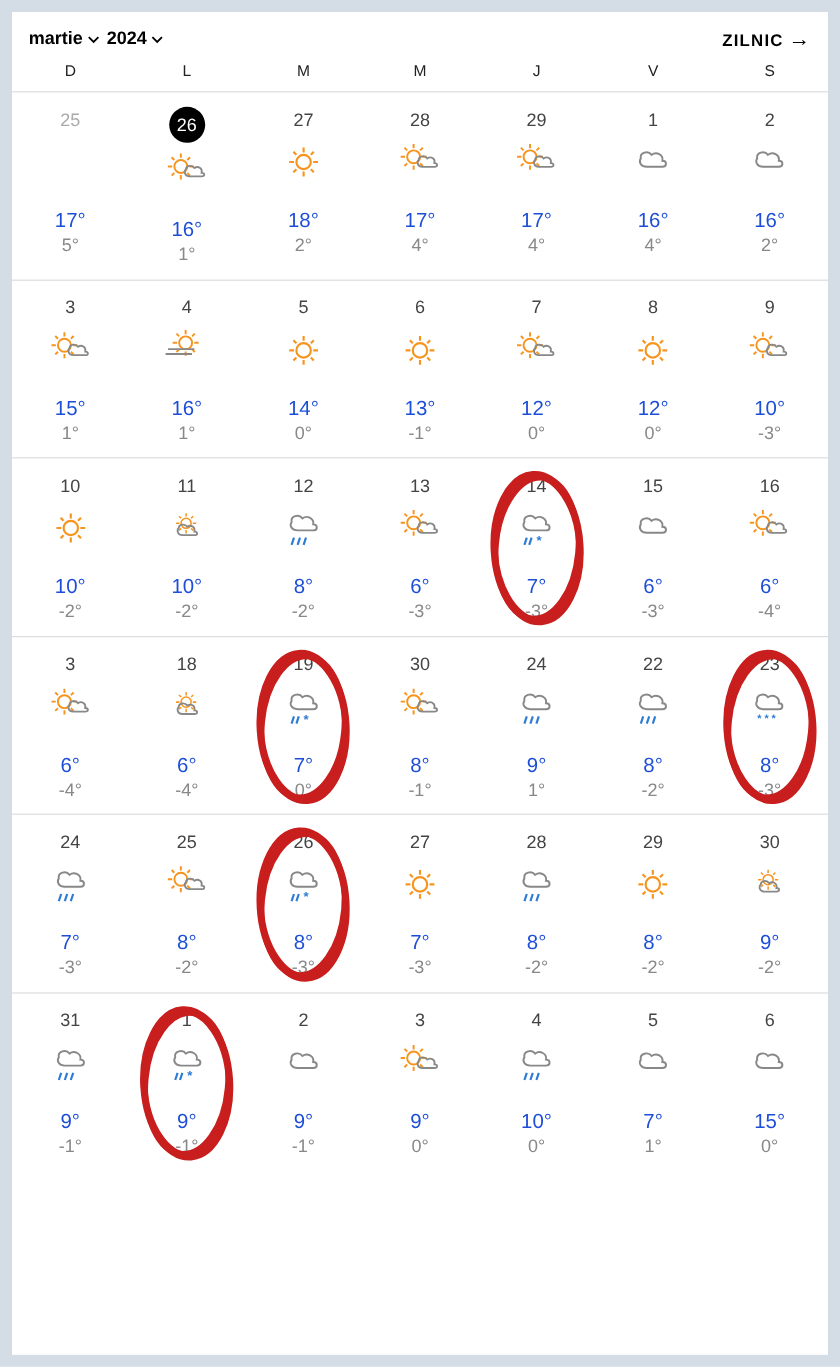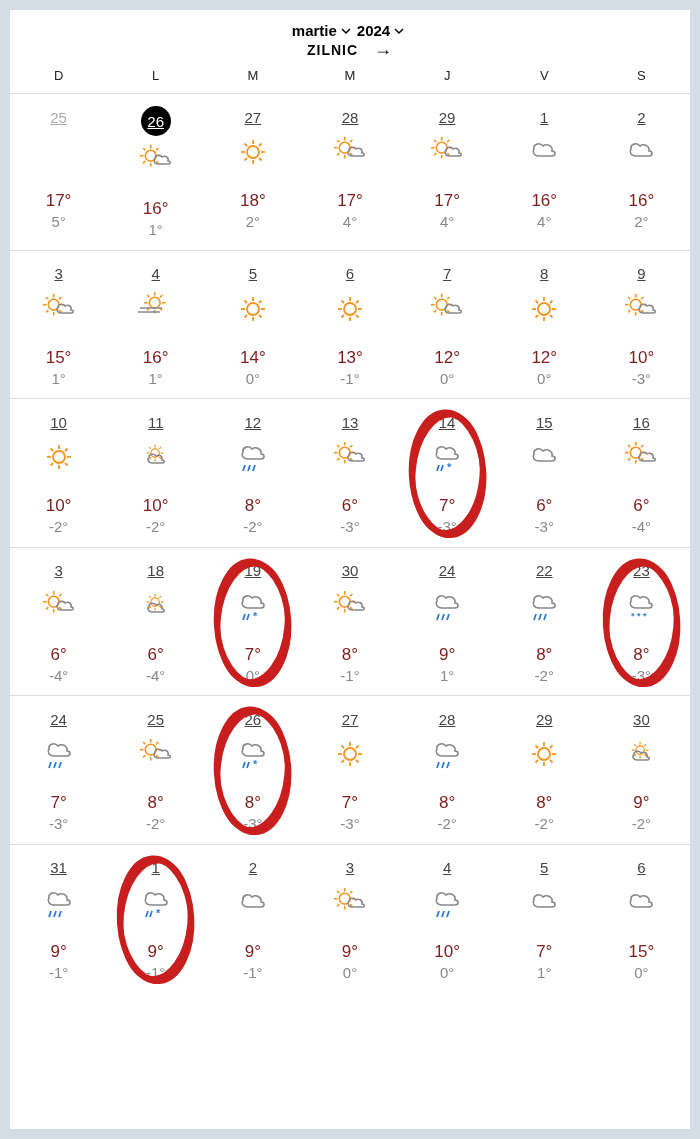--- a/index.html
+++ b/index.html
@@ -13,36 +13,35 @@
     .calendar {
       background: #fff;
       width: 100%;
       height: 100%;
     }
     .header {
       display: flex;
       justify-content: space-between;
       align-items: center;
       padding: 12px 14px 8px;
-      flex-direction: column;
     }
     .month-year {
       font-weight: bold;
       font-size: 15px;
       display: flex;
       align-items: center;
       gap: 2px;
     }
     .zilnic {
       font-weight: bold;
       font-size: 14px;
       letter-spacing: 1px;
       display: flex;
       align-items: center;
-      gap: 16px;
+      gap: 4px;
     }
     .chevron-down {
       display: inline-block;
       width: 10px;
       height: 10px;
       margin: 0 4px 0 2px;
     }
     .chevron-down svg { display: block; }
     .dayheaders {
       display: grid;
@@ -65,40 +64,39 @@
       position: relative;
       padding: 0 2px;
     }
     .daynum {
       font-size: 15px;
       color: #444;
       min-height: 22px;
       display: flex;
       justify-content: center;
       align-items: center;
-      text-decoration: underline;
     }
     .daynum.dim { color: #aaa; }
     .daynum.today {
       background: #000;
       color: #fff;
       border-radius: 50%;
       width: 30px;
       height: 30px;
       margin: 0 auto;
     }
     .icon {
       height: 36px;
       display: flex;
       justify-content: center;
       align-items: center;
       margin: 6px 0;
     }
     .temps { line-height: 1.3; }
-    .hi { font-size: 17px; color: #7f1d1d; margin-top: 20px; }
+    .hi { font-size: 17px; color: #1d4ed8; margin-top: 20px; }
     .lo { font-size: 15px; color: #888; }
     .circle-mark {
       position: absolute;
       top: -6px; left: 6px; right: 6px; bottom: -6px;
       pointer-events: none;
     }
     .circle-mark svg { width: 100%; height: 100%; }
     svg.wicon { width: 40px; height: 36px; }
     .arrow-right { font-size: 18px; }
   </style>

